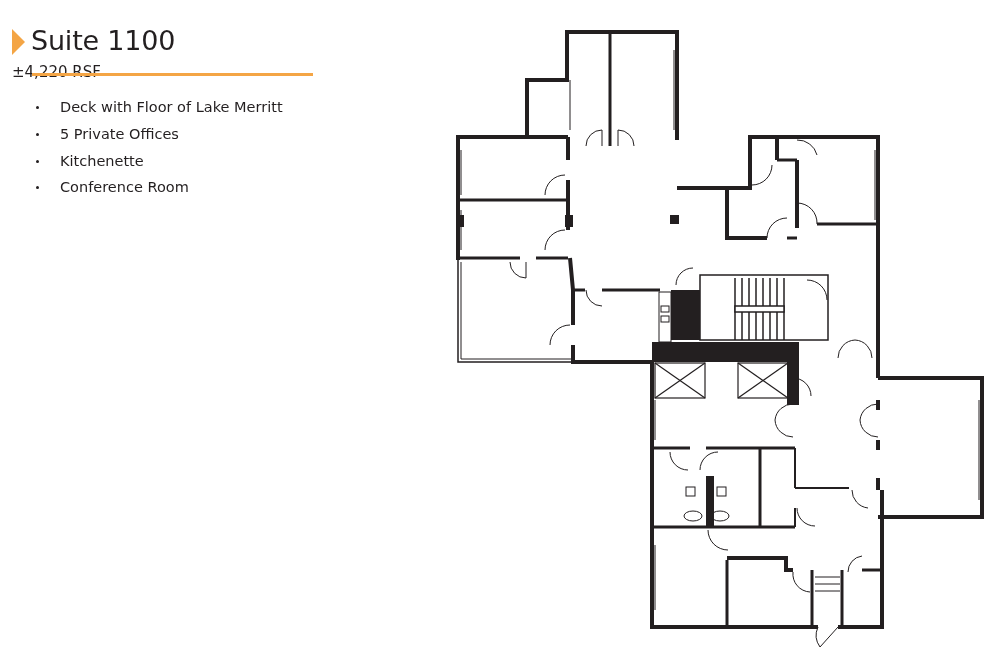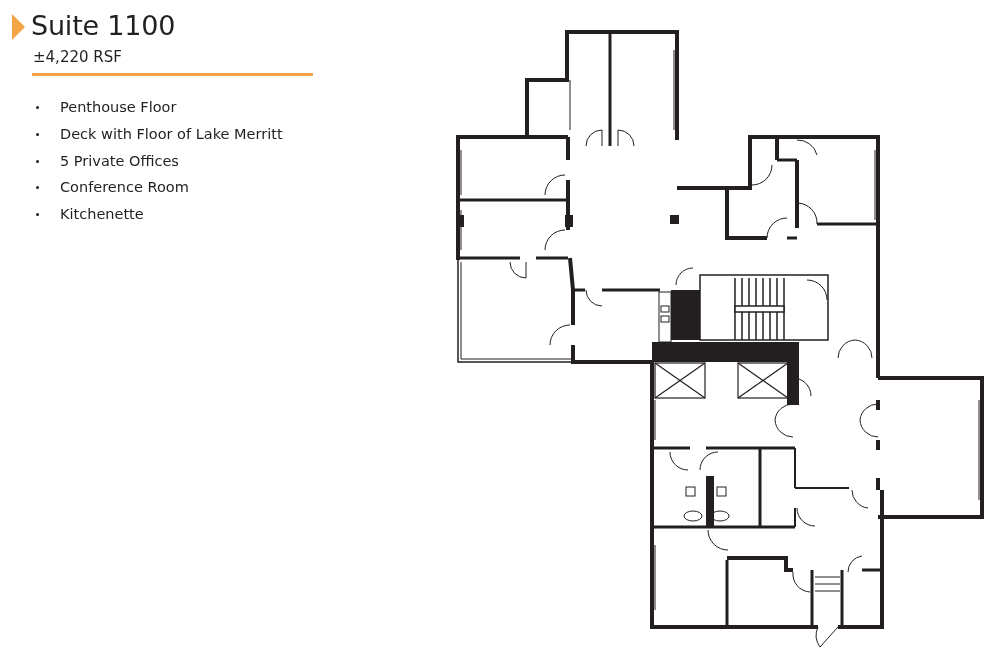--- a/index.html
+++ b/index.html
@@ -1,45 +1,44 @@
 <!DOCTYPE html>
 <html><head>
 <meta charset="utf-8">
 <style>
   html, body { margin:0; padding:0; background:#ffffff; }
   body { width:1003px; height:662px; position:relative; overflow:hidden; font-family:"DejaVu Sans", "Liberation Sans", sans-serif; color:#231f20; }
-  .header { position:absolute; left:12px; top:9px; width:300px; }
+  .header { position:absolute; left:12px; top:24px; width:300px; }
   .title-row { display:flex; align-items:center; }
   .chevron { width:0; height:0; border-top:13px solid transparent; border-bottom:13px solid transparent; border-left:13px solid #f4a545; margin-right:6px; position:relative; top:1px; }
   .title { font-size:27px; font-weight:normal; letter-spacing:-0.2px; line-height:34px; }
-  .subtitle { font-size:15px; margin-left:21px; margin-top:4px; line-height:20px; }
+  .subtitle { font-size:15px; margin-top:4px; line-height:20px; }
   .rule { position:absolute; left:32px; top:73px; width:281px; height:3px; background:#f4a545; }
   .features { position:absolute; left:36px; top:94px; margin:0; padding:0; list-style:none; }
   .features li { position:relative; font-size:14.5px; line-height:26.8px; padding-left:24px; }
   .features li .dot { position:absolute; left:0; top:12px; width:3px; height:3px; background:#231f20; border-radius:50%; }
   .plan { position:absolute; left:440px; top:20px; width:563px; height:642px; }
 </style>
 </head>
 <body>
 
 <div class="header">
   <div class="title-row">
     <span class="chevron"></span>
     <span class="title">Suite 1100</span>
   </div>
   <div class="subtitle">±4,220 RSF</div>
 </div>
 <div class="rule"></div>
 
 <ul class="features">
-  <li><span class="dot"></span><span>Penthouse Floor</span></li>
   <li><span class="dot"></span><span>Deck with Floor of Lake Merritt</span></li>
   <li><span class="dot"></span><span>5 Private Offices</span></li>
+  <li><span class="dot"></span><span>Kitchenette</span></li>
   <li><span class="dot"></span><span>Conference Room</span></li>
-  <li><span class="dot"></span><span>Kitchenette</span></li>
 </ul>
 
 <svg class="plan" viewBox="440 20 563 642" xmlns="http://www.w3.org/2000/svg">
   <g fill="none" stroke="#231f20" stroke-linejoin="miter">
 
     <g stroke-width="4">
 
       <polyline points="527,137 527,80 567,80 567,32 677,32 677,140"></polyline>
       <line x1="610" y1="32" x2="610" y2="146" stroke-width="3"></line>
 

